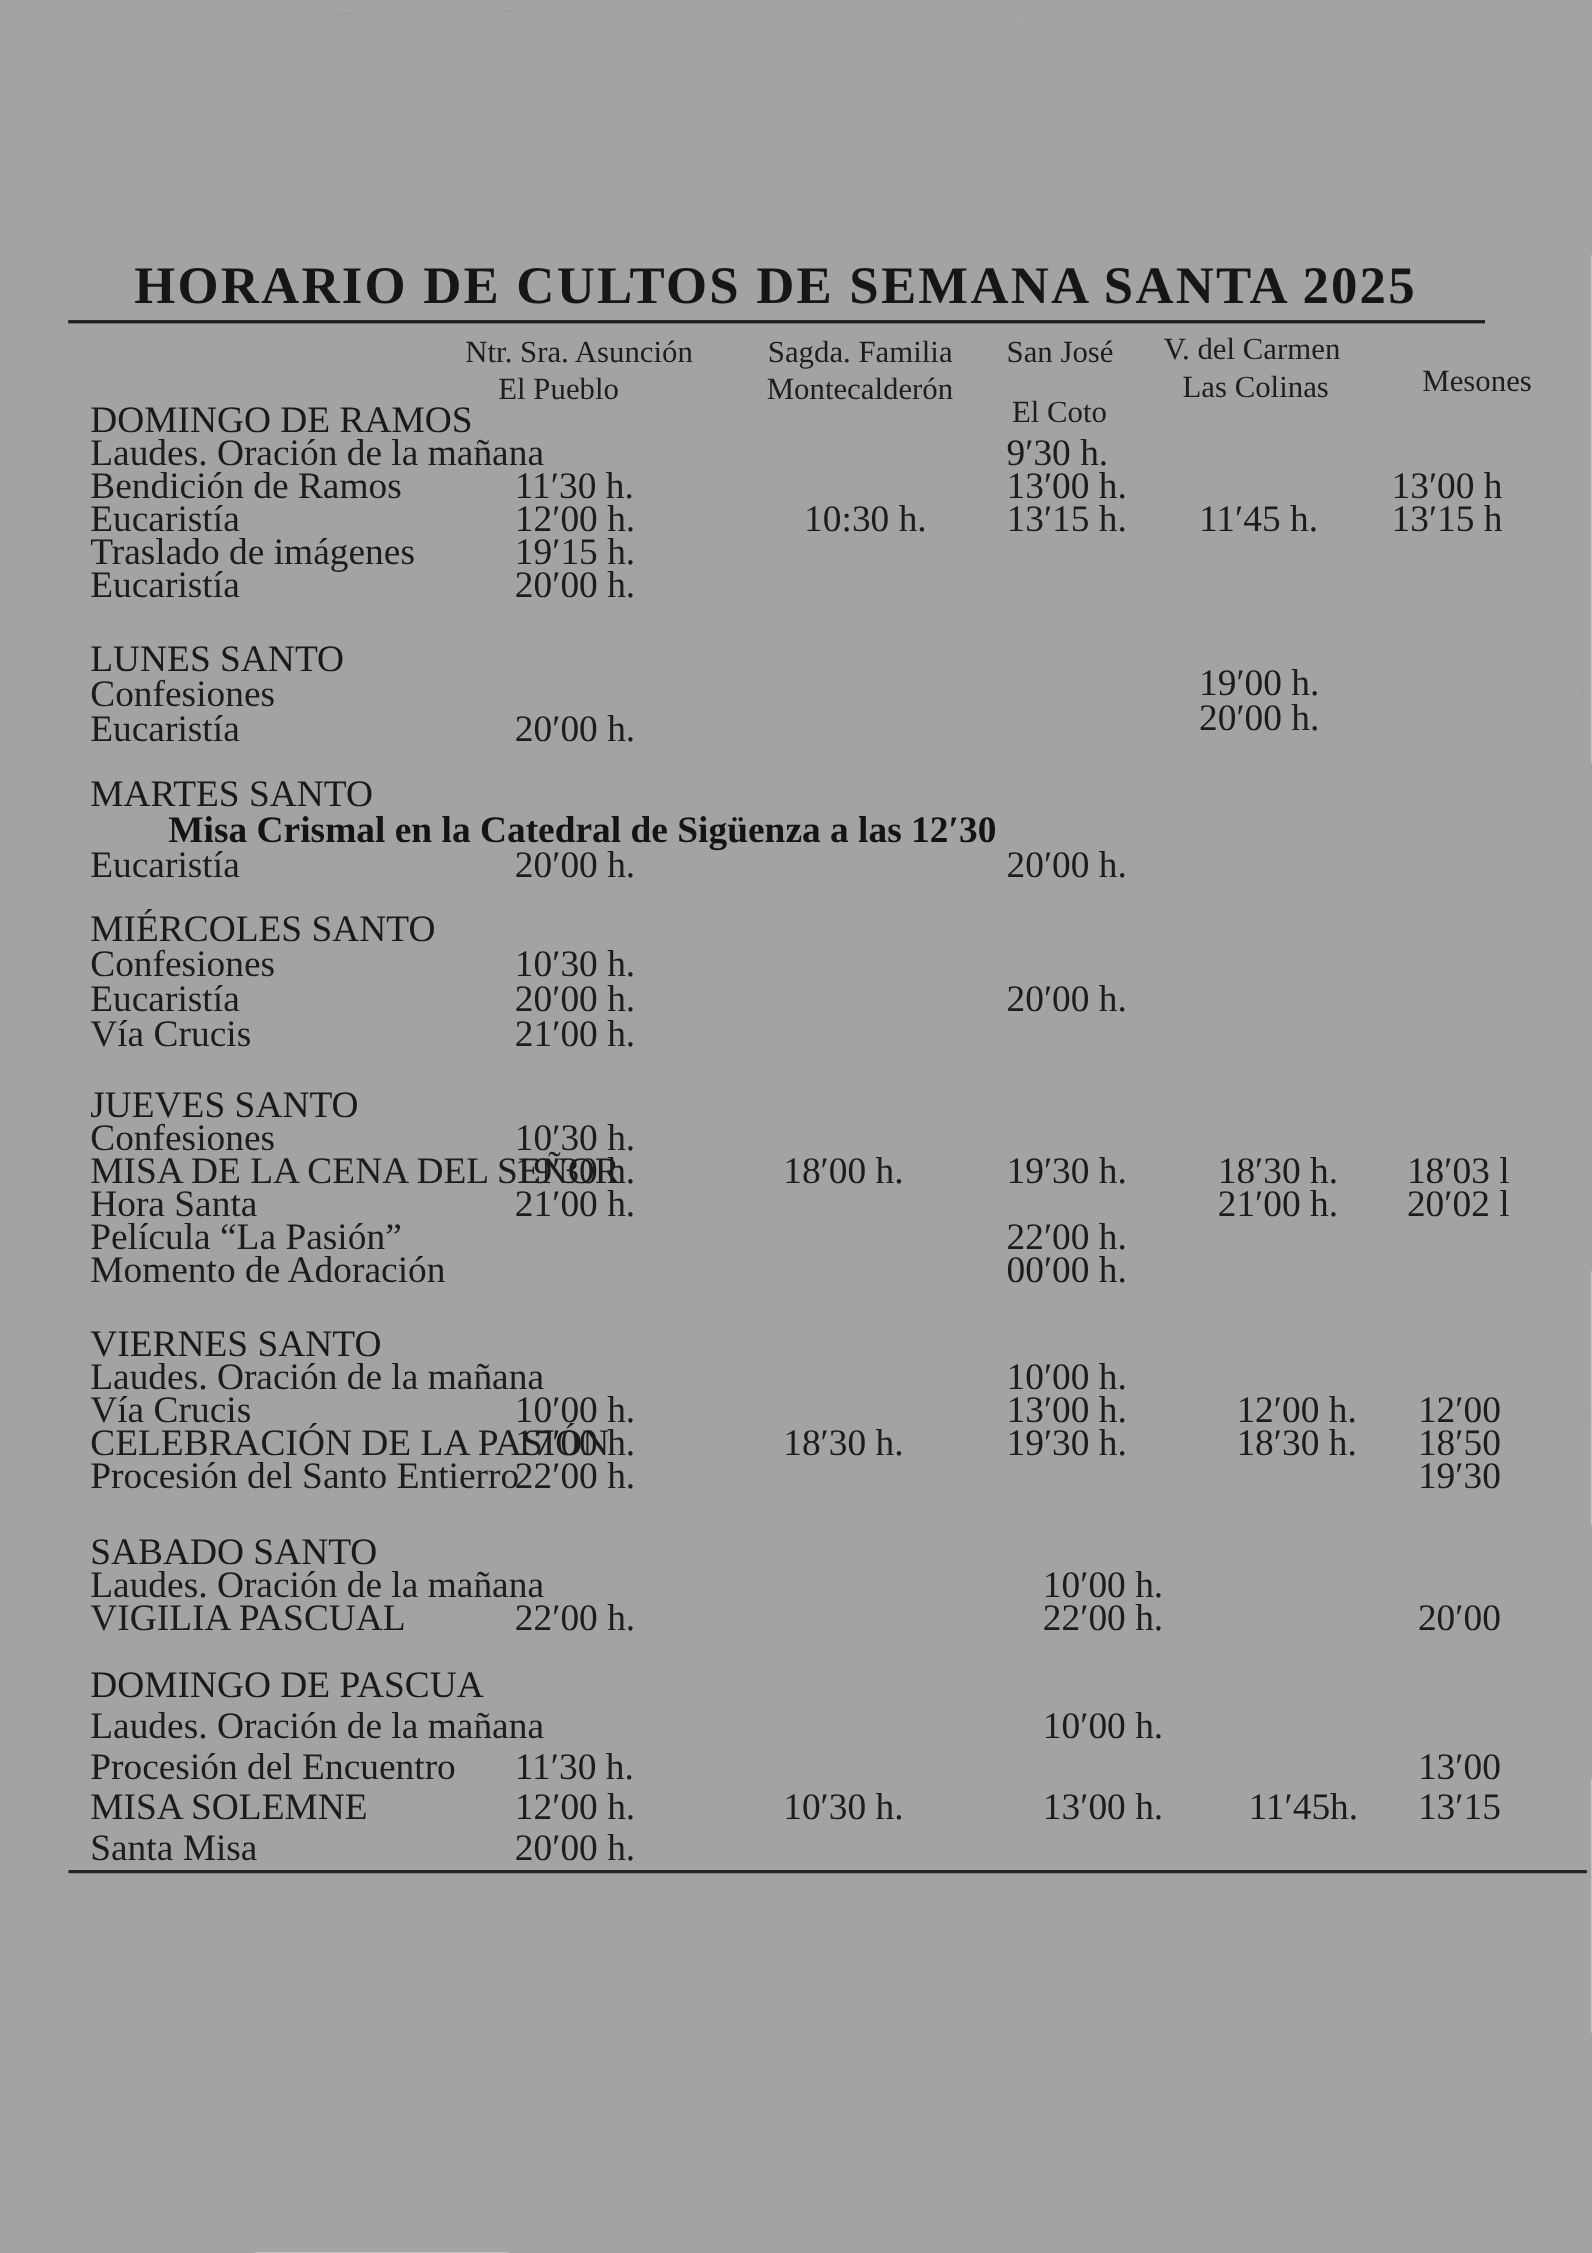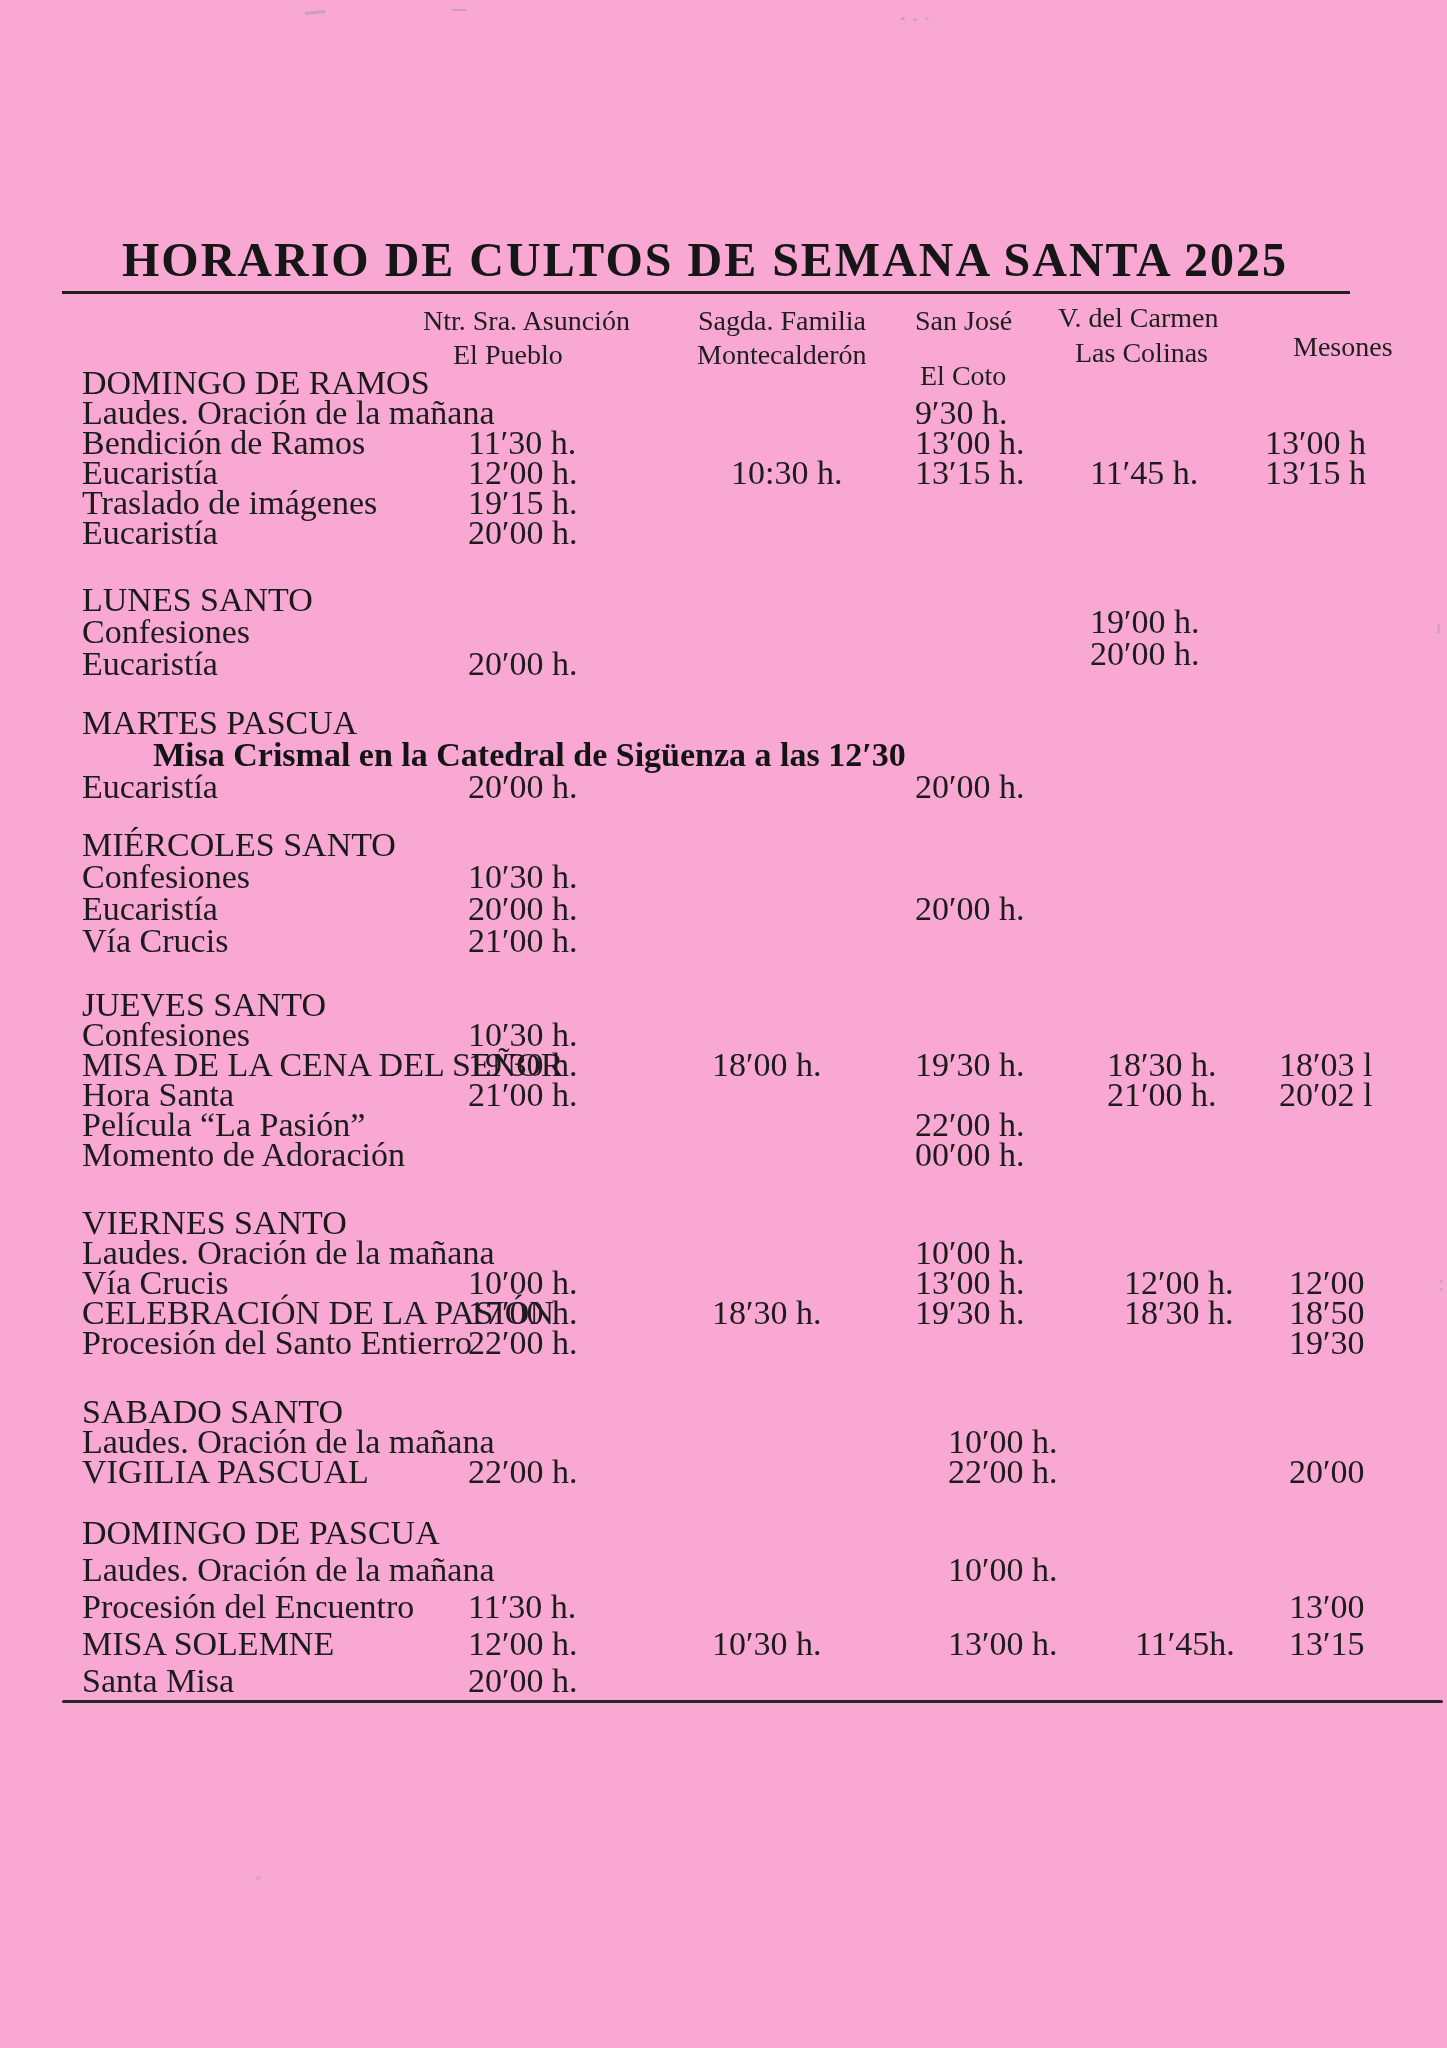--- a/index.html
+++ b/index.html
@@ -1,20 +1,20 @@
 <!DOCTYPE html>
 <html><head>
 <meta charset="utf-8">
 <style>
   html,body{margin:0;padding:0;background:#e8e8e6;}
   .page{
     position:relative;
     width:1447px;height:2048px;
     margin:0 auto;
-    background:#f9a8d4;
+    background:#a3a3a3;
     font-family:"Liberation Serif","DejaVu Serif",serif;
     color:#1c1c1c;
     overflow:hidden;
   }
   .doc-title{
     position:absolute;left:122px;top:236px;
     font-size:48px;font-weight:bold;line-height:1;
     letter-spacing:2px;white-space:nowrap;color:#161616;
   }
   .title-rule{
@@ -136,21 +136,21 @@
           <span class="label">Confesiones</span>
           <span class="cell c4">19′00 h.</span>
         </div>
         <div class="row">
           <span class="label">Eucaristía</span>
           <span class="cell c1">20′00 h.</span>
           <span class="cell c4">20′00 h.</span>
         </div>
       </div>
       <div class="section" id="sec-martes-santo">
-        <div class="day-title">MARTES PASCUA</div>
+        <div class="day-title">MARTES SANTO</div>
         <div class="note">Misa Crismal en la Catedral de Sigüenza a las 12′30</div>
         <div class="row">
           <span class="label">Eucaristía</span>
           <span class="cell c1">20′00 h.</span>
           <span class="cell c3">20′00 h.</span>
         </div>
       </div>
       <div class="section" id="sec-miercoles-santo">
         <div class="day-title">MIÉRCOLES SANTO</div>
         <div class="row">

